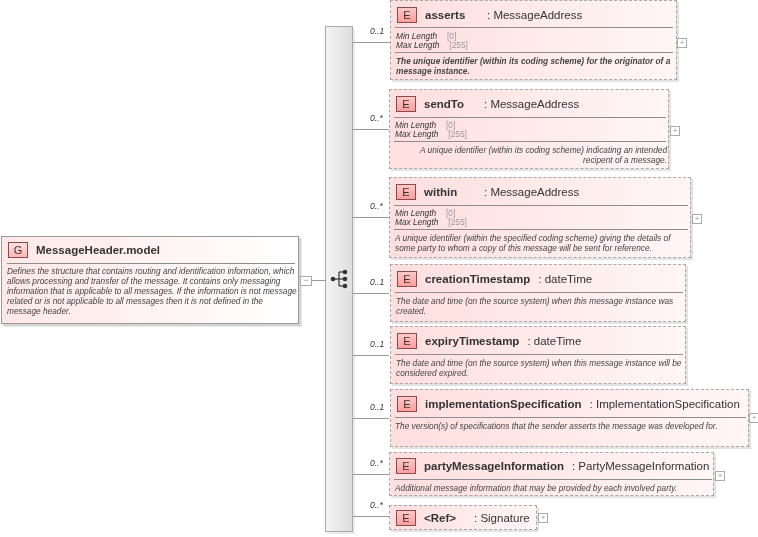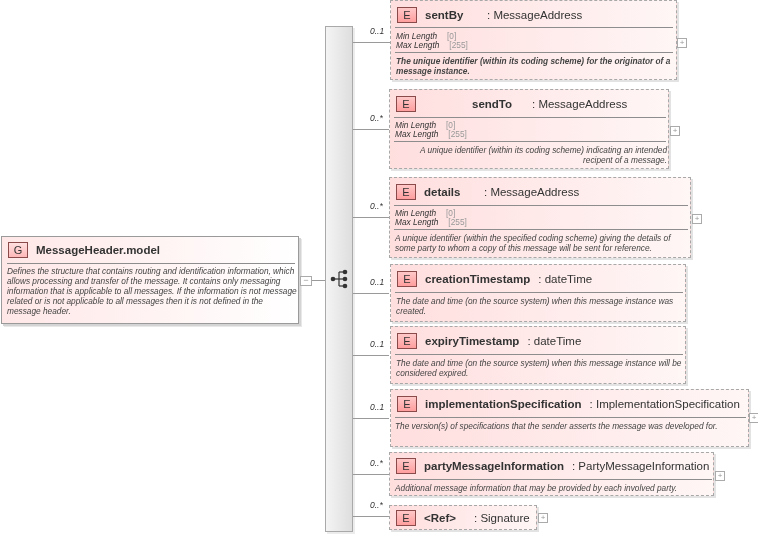--- a/index.html
+++ b/index.html
@@ -85,53 +85,53 @@
   <circle cx="15" cy="4" r="2.3" fill="#333"></circle>
   <circle cx="15" cy="11" r="2.3" fill="#333"></circle>
   <circle cx="15" cy="18" r="2.3" fill="#333"></circle>
 </svg>
 
 <div class="line-h" style="left:353px; top:42px; width:38px;"></div>
 <div class="card" style="left:370px; top:26px;">0..1</div>
 <div class="el-box" style="left:390px; top:0px; width:287px; height:80px;">
   <div class="title-row" style="top:6px;">
     <span class="badge">E</span>
-    <span class="title" style="width:54px;">sentBy</span>
+    <span class="title" style="width:54px;">asserts</span>
     <span class="type-sep">: MessageAddress</span>
   </div>
   <div class="hr" style="left:4px; top:26px; width:278px;"></div>
   <div class="prop-row" style="left:5px; top:30px;"><span>Min Length</span><span class="prop-val">[0]</span></div>
   <div class="prop-row" style="left:5px; top:39px;"><span>Max Length</span><span class="prop-val">[255]</span></div>
   <div class="hr" style="left:4px; top:51px; width:278px;"></div>
   <div class="desc" style="left:5px; top:55px; width:280px;font-weight:bold;">The unique identifier (within its coding scheme) for the originator of a message instance.</div>
 </div>
 <div class="plus-btn" style="left:677px; top:38px;">+</div>
 
 <div class="line-h" style="left:353px; top:129px; width:36px;"></div>
 <div class="card" style="left:370px; top:113px;">0..*</div>
 <div class="el-box" style="left:389px; top:89px; width:280px; height:80px;">
   <div class="title-row" style="top:6px;">
     <span class="badge">E</span>
-    <span class="title" style="width:52px;margin-left:48px;">sendTo</span>
+    <span class="title" style="width:52px;">sendTo</span>
     <span class="type-sep">: MessageAddress</span>
   </div>
   <div class="hr" style="left:4px; top:27px; width:272px;"></div>
   <div class="prop-row" style="left:5px; top:30px;"><span>Min Length</span><span class="prop-val">[0]</span></div>
   <div class="prop-row" style="left:5px; top:39px;"><span>Max Length</span><span class="prop-val">[255]</span></div>
   <div class="hr" style="left:4px; top:51px; width:272px;"></div>
   <div class="desc" style="left:5px; top:55px; width:272px;text-align:right;">A unique identifier (within its coding scheme) indicating an intended recipent of a message.</div>
 </div>
 <div class="plus-btn" style="left:670px; top:126px;">+</div>
 
 <div class="line-h" style="left:353px; top:217px; width:36px;"></div>
 <div class="card" style="left:370px; top:201px;">0..*</div>
 <div class="el-box" style="left:389px; top:177px; width:302px; height:81px;">
   <div class="title-row" style="top:6px;">
     <span class="badge">E</span>
-    <span class="title" style="width:52px;">details</span>
+    <span class="title" style="width:52px;">within</span>
     <span class="type-sep">: MessageAddress</span>
   </div>
   <div class="hr" style="left:4px; top:27px; width:294px;"></div>
   <div class="prop-row" style="left:5px; top:30px;"><span>Min Length</span><span class="prop-val">[0]</span></div>
   <div class="prop-row" style="left:5px; top:39px;"><span>Max Length</span><span class="prop-val">[255]</span></div>
   <div class="hr" style="left:4px; top:51px; width:294px;"></div>
   <div class="desc" style="left:5px; top:55px; width:296px;">A unique identifier (within the specified coding scheme) giving the details of some party to whom a copy of this message will be sent for reference.</div>
 </div>
 <div class="plus-btn" style="left:692px; top:214px;">+</div>
 

